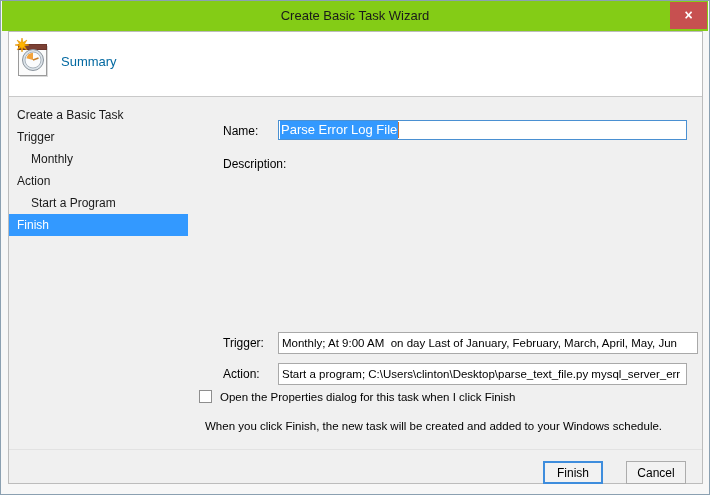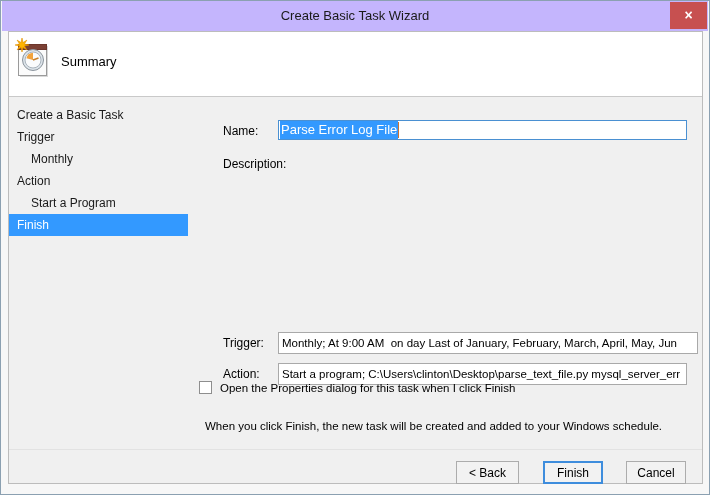--- a/index.html
+++ b/index.html
@@ -8,21 +8,21 @@
     font-family:"Liberation Sans","DejaVu Sans",sans-serif;
     background:#ffffff;
   }
   .dialog{
     position:absolute;left:0;top:0;width:710px;height:495px;
     box-sizing:border-box;border:1px solid #8ba0b1;background:#f7f7f7;
   }
   
   .titlebar{
     position:absolute;left:1px;top:0;right:1px;height:30px;
-    background:#c4b5fd;
+    background:#84cc16;
   }
   .title-text{
     position:absolute;left:0;right:0;top:0;height:30px;line-height:30px;
     text-align:center;font-size:13px;color:#1a1a1a;
   }
   .close-btn{
     position:absolute;top:1px;right:1px;width:37px;height:27px;
     background:#c75050;color:#ffffff;border:none;
     display:flex;align-items:center;justify-content:center;cursor:default;
   }
@@ -31,21 +31,21 @@
   .panel{
     position:absolute;left:7px;top:30px;width:695px;height:453px;
     box-sizing:border-box;border:1px solid #bcbcbc;background:#f0f0f0;
   }
   .header{
     position:absolute;left:0;top:0;right:0;height:64px;
     background:#ffffff;border-bottom:1px solid #c9c9c9;
   }
   .header-icon{position:absolute;left:5px;top:4px;width:38px;height:44px;}
   .header-title{
-    position:absolute;left:52px;top:22px;font-size:13px;color:#000000;
+    position:absolute;left:52px;top:22px;font-size:13px;color:#0369a1;
   }
   
   .sidebar{
     position:absolute;left:0;top:72px;width:179px;
   }
   .side-item{
     height:22px;line-height:22px;padding-left:8px;
     font-size:12px;color:#1a1a1a;white-space:nowrap;
   }
   .side-item.indent{padding-left:22px;}
@@ -71,21 +71,21 @@
   }
   .caret{width:1px;height:16px;background:#c87333;}
   .desc-field{
     left:269px;top:119px;width:409px;height:173px;
     padding:3px 6px;line-height:17px;overflow:hidden;
   }
   .trigger-field{left:269px;top:300px;width:420px;}
   .action-field{left:269px;top:331px;width:409px;}
   
   .check-row{
-    position:absolute;left:190px;top:349px;display:flex;align-items:center;
+    position:absolute;left:190px;top:358px;display:flex;align-items:center;
   }
   .checkbox{
     width:13px;height:13px;box-sizing:border-box;background:#ffffff;
     border:1px solid #8e8e8e;margin-right:8px;flex:none;
   }
   .check-label{font-size:11.5px;color:#000000;white-space:nowrap;}
   .note{
     position:absolute;left:196px;top:388px;font-size:11.5px;color:#000000;white-space:nowrap;text-align:center;
   }
   
@@ -155,18 +155,17 @@
 
     <div class="check-row">
       <div class="checkbox"></div>
       <div class="check-label">Open the Properties dialog for this task when I click Finish</div>
     </div>
 
     <div class="note">When you click Finish, the new task will be created and added to your Windows schedule.</div>
 
     <div class="cmd-sep"></div>
 
-    <button class="btn btn-back">&lt; Back</button>
     <button class="btn btn-finish">Finish</button>
     <button class="btn btn-cancel">Cancel</button>
 
   </div>
 </div>
 
 </body></html>

